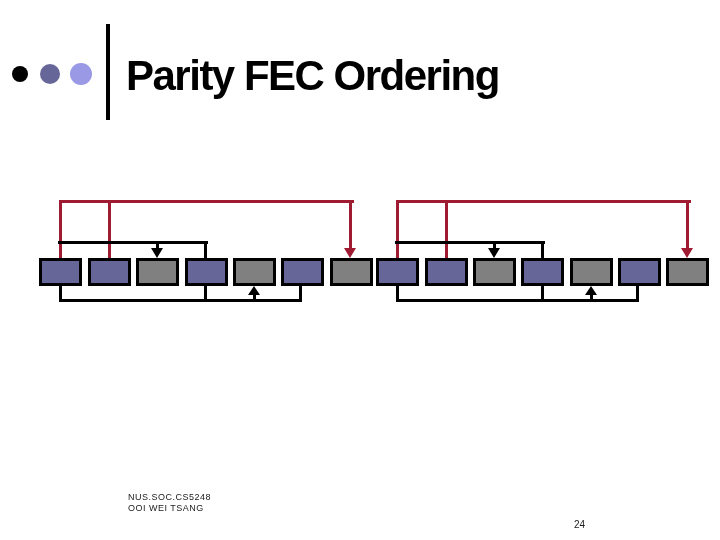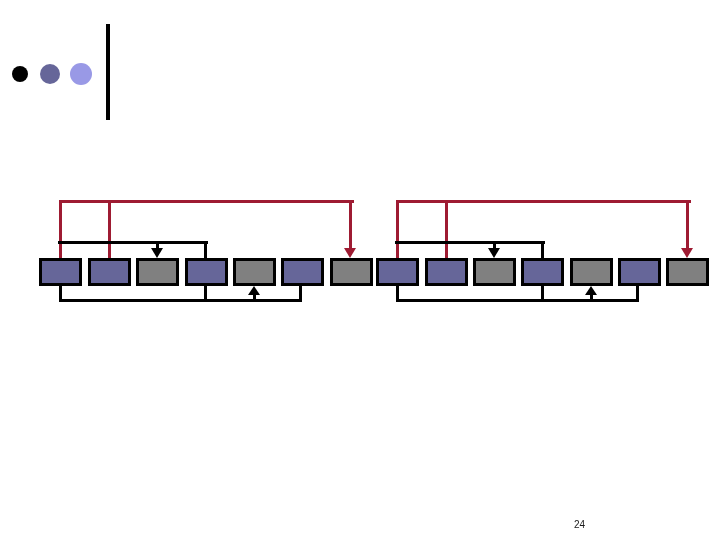--- a/index.html
+++ b/index.html
@@ -34,20 +34,21 @@
 <div class="slide">
 
   <div id="bullets">
       <span class="bullet" style="left: 12px; top: 66px; width: 16px; height: 16px; background: rgb(0, 0, 0);"></span>
       <span class="bullet" style="left: 40px; top: 64px; width: 20px; height: 20px; background: rgb(102, 102, 153);"></span>
       <span class="bullet" style="left: 70px; top: 63px; width: 22px; height: 22px; background: rgb(153, 153, 230);"></span>
     </div>
 
   <div id="title-bar" class="title-bar" style="left: 106px; top: 24px; width: 4px; height: 96px; background: rgb(0, 0, 0);"></div>
 
+  <h1 class="page-title">Parity FEC Ordering</h1>
 
   <div id="diagram">
       <div class="seg" style="left: 59px; top: 200px; width: 295px; height: 3px; background: rgb(158, 27, 50);"></div>
       <div class="seg" style="left: 59px; top: 200px; width: 3px; height: 58px; background: rgb(158, 27, 50);"></div>
       <div class="seg" style="left: 108px; top: 200px; width: 3px; height: 58px; background: rgb(158, 27, 50);"></div>
       <div class="seg" style="left: 349px; top: 200px; width: 3px; height: 48px; background: rgb(158, 27, 50);"></div>
       <div class="seg" style="left: 58px; top: 241px; width: 150px; height: 3px; background: rgb(0, 0, 0);"></div>
       <div class="seg" style="left: 204px; top: 241px; width: 3px; height: 17px; background: rgb(0, 0, 0);"></div>
       <div class="seg" style="left: 156px; top: 241px; width: 3px; height: 9px; background: rgb(0, 0, 0);"></div>
       <div class="seg" style="left: 59px; top: 286px; width: 3px; height: 16px; background: rgb(0, 0, 0);"></div>
@@ -82,16 +83,20 @@
       <div class="box" style="left: 473px; top: 258px; width: 43px; height: 28px; background: rgb(128, 128, 128);"></div>
       <div class="box" style="left: 521px; top: 258px; width: 43px; height: 28px; background: rgb(102, 102, 153);"></div>
       <div class="box" style="left: 570px; top: 258px; width: 43px; height: 28px; background: rgb(128, 128, 128);"></div>
       <div class="box" style="left: 618px; top: 258px; width: 43px; height: 28px; background: rgb(102, 102, 153);"></div>
       <div class="box" style="left: 666px; top: 258px; width: 43px; height: 28px; background: rgb(128, 128, 128);"></div>
       <div class="arrow" style="left: 681px; top: 248px; border-left: 6px solid transparent; border-right: 6px solid transparent; border-top: 10px solid rgb(158, 27, 50);"></div>
       <div class="arrow" style="left: 488px; top: 248px; border-left: 6px solid transparent; border-right: 6px solid transparent; border-top: 10px solid rgb(0, 0, 0);"></div>
       <div class="arrow" style="left: 585px; top: 286px; border-left: 6px solid transparent; border-right: 6px solid transparent; border-bottom: 9px solid rgb(0, 0, 0);"></div>
     </div>
 
+  <div class="footer">
+    <div>NUS.SOC.CS5248</div>
+    <div>OOI WEI TSANG</div>
+  </div>
 
   <div class="page-number">24</div>
 
 </div>
 
 </body></html>

